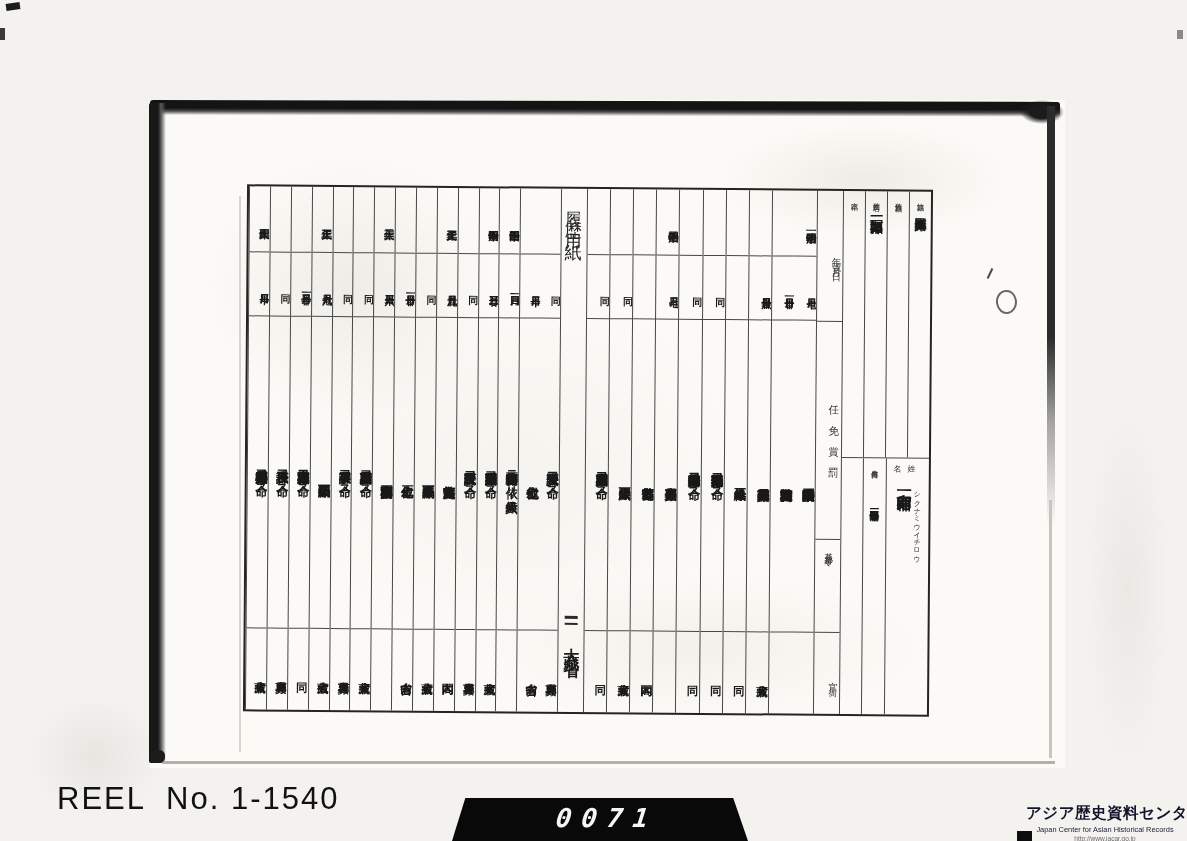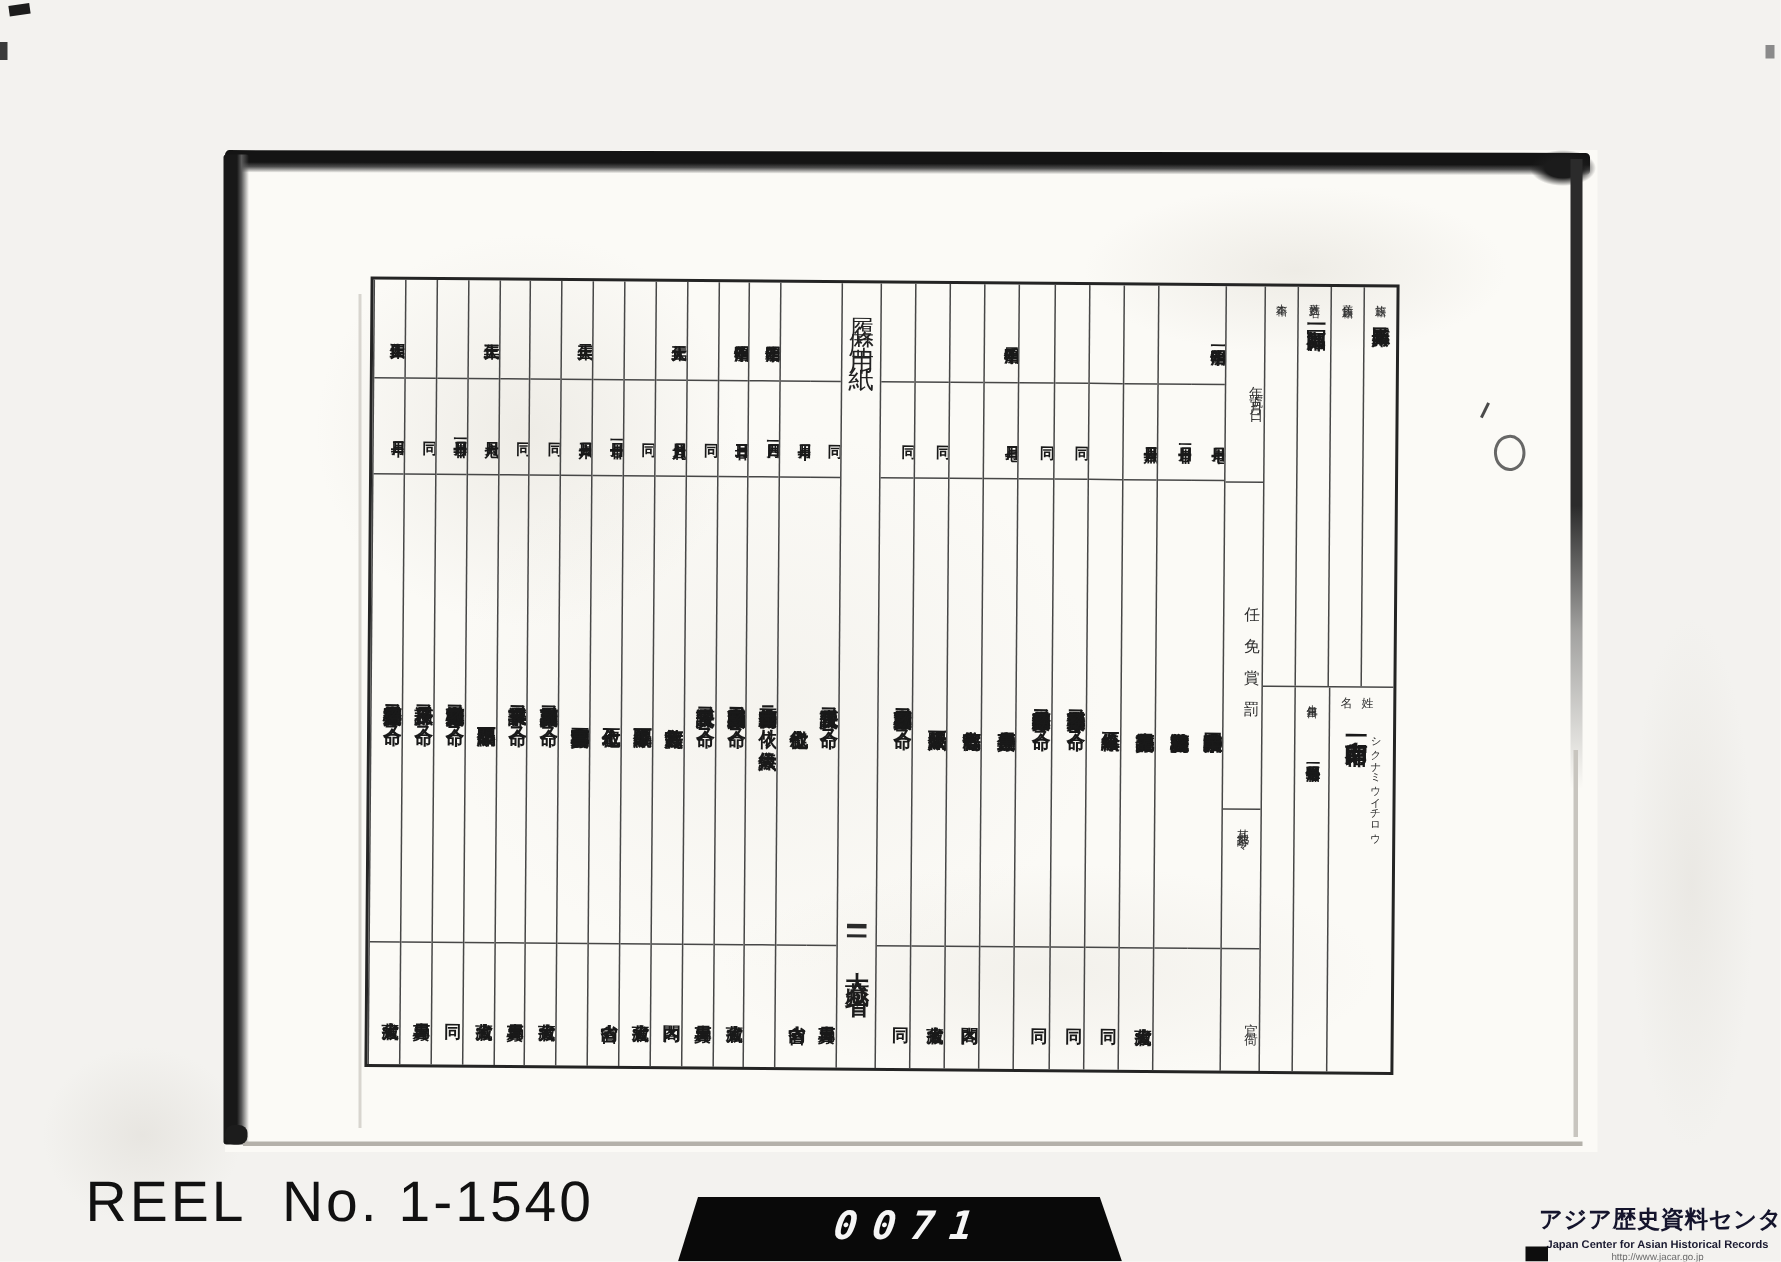--- a/index.html
+++ b/index.html
@@ -88,30 +88,30 @@
   .pcell .val{font-size:12px;line-height:1.05;padding-top:10px;}
   .name-cell{flex:2;}
   .labh{direction:rtl;unicode-bidi:bidi-override;font-size:8px;letter-spacing:6px;padding-top:5px;color:#2e2e2e;}
   .name-wrap{display:flex;flex-direction:row-reverse;justify-content:center;padding-top:8px;}
   .name-kanji{font-size:15px;line-height:1.15;}
   .furigana{font-size:7px;line-height:1.1;padding-top:4px;color:#2a2a2a;}
   .birth-val{font-size:9.5px;line-height:1.05;padding-top:8px;}
 
   
   .reel{position:absolute;left:57px;top:781px;font-family:"Liberation Sans","DejaVu Sans",sans-serif;
-    font-size:38px;color:#111;letter-spacing:2px;white-space:pre;text-align:right;}
+    font-size:31px;color:#111;letter-spacing:2px;white-space:pre;text-align:right;}
   .counter{position:absolute;left:452px;top:798px;width:296px;height:43px;background:#090909;
     clip-path:polygon(0 100%,4.5% 0,95% 0,100% 100%);}
   .counter .digits{position:absolute;left:104px;top:5px;color:#f6f6f6;
     font-family:"DejaVu Sans Mono","Liberation Mono",monospace;font-style:italic;font-weight:bold;
     font-size:26px;letter-spacing:10px;transform:skewX(-7deg);}
   .logo{position:absolute;left:1026px;top:803px;width:158px;text-align:center;
     font-family:"Liberation Sans","DejaVu Sans",sans-serif;}
   .logo .jp{font-size:15.5px;font-weight:bold;color:#14142c;letter-spacing:.5px;white-space:nowrap;}
-  .logo .en{font-size:7.4px;font-weight:bold;color:#1a1a30;margin-top:1px;white-space:nowrap;}
+  .logo .en{font-size:7.4px;font-weight:normal;color:#1a1a30;margin-top:1px;white-space:nowrap;}
   .logo .url{font-size:6.5px;color:#6a6a6a;margin-top:1px;}
   .logo-sq{position:absolute;left:1017px;top:831px;width:15px;height:10px;background:#0d0d0d;}
 </style>
 </head>
 <body>
 
 <div class="sheet"></div>
 <div class="edge-top"></div>
 <div class="edge-top2"></div>
 <div class="edge-left"></div>

